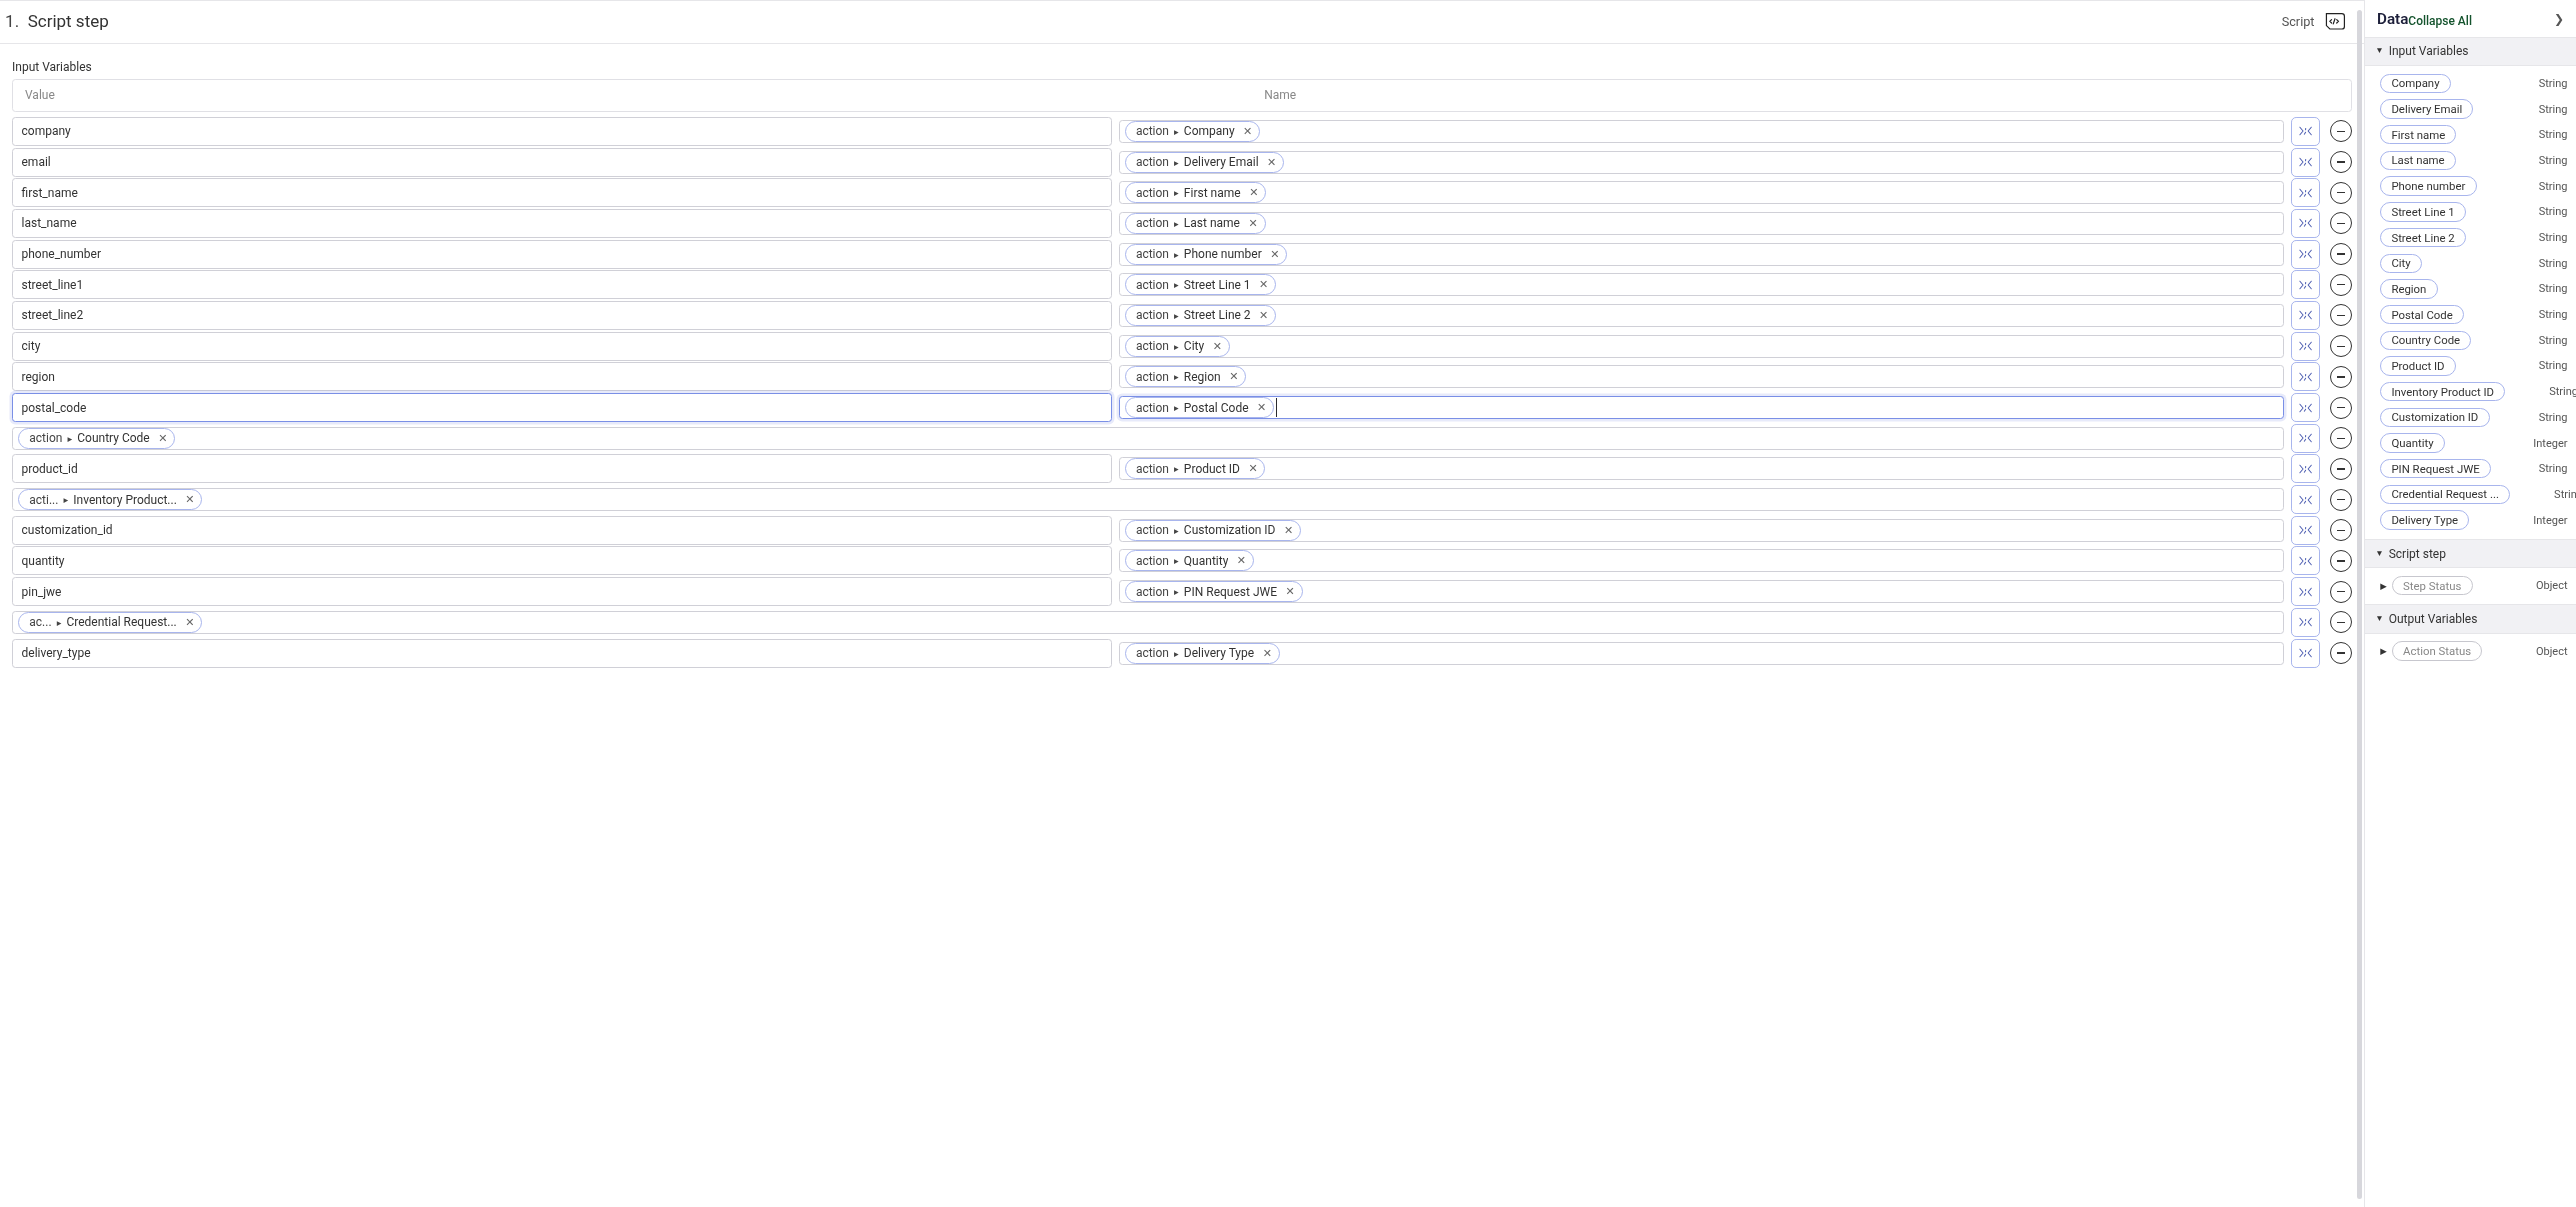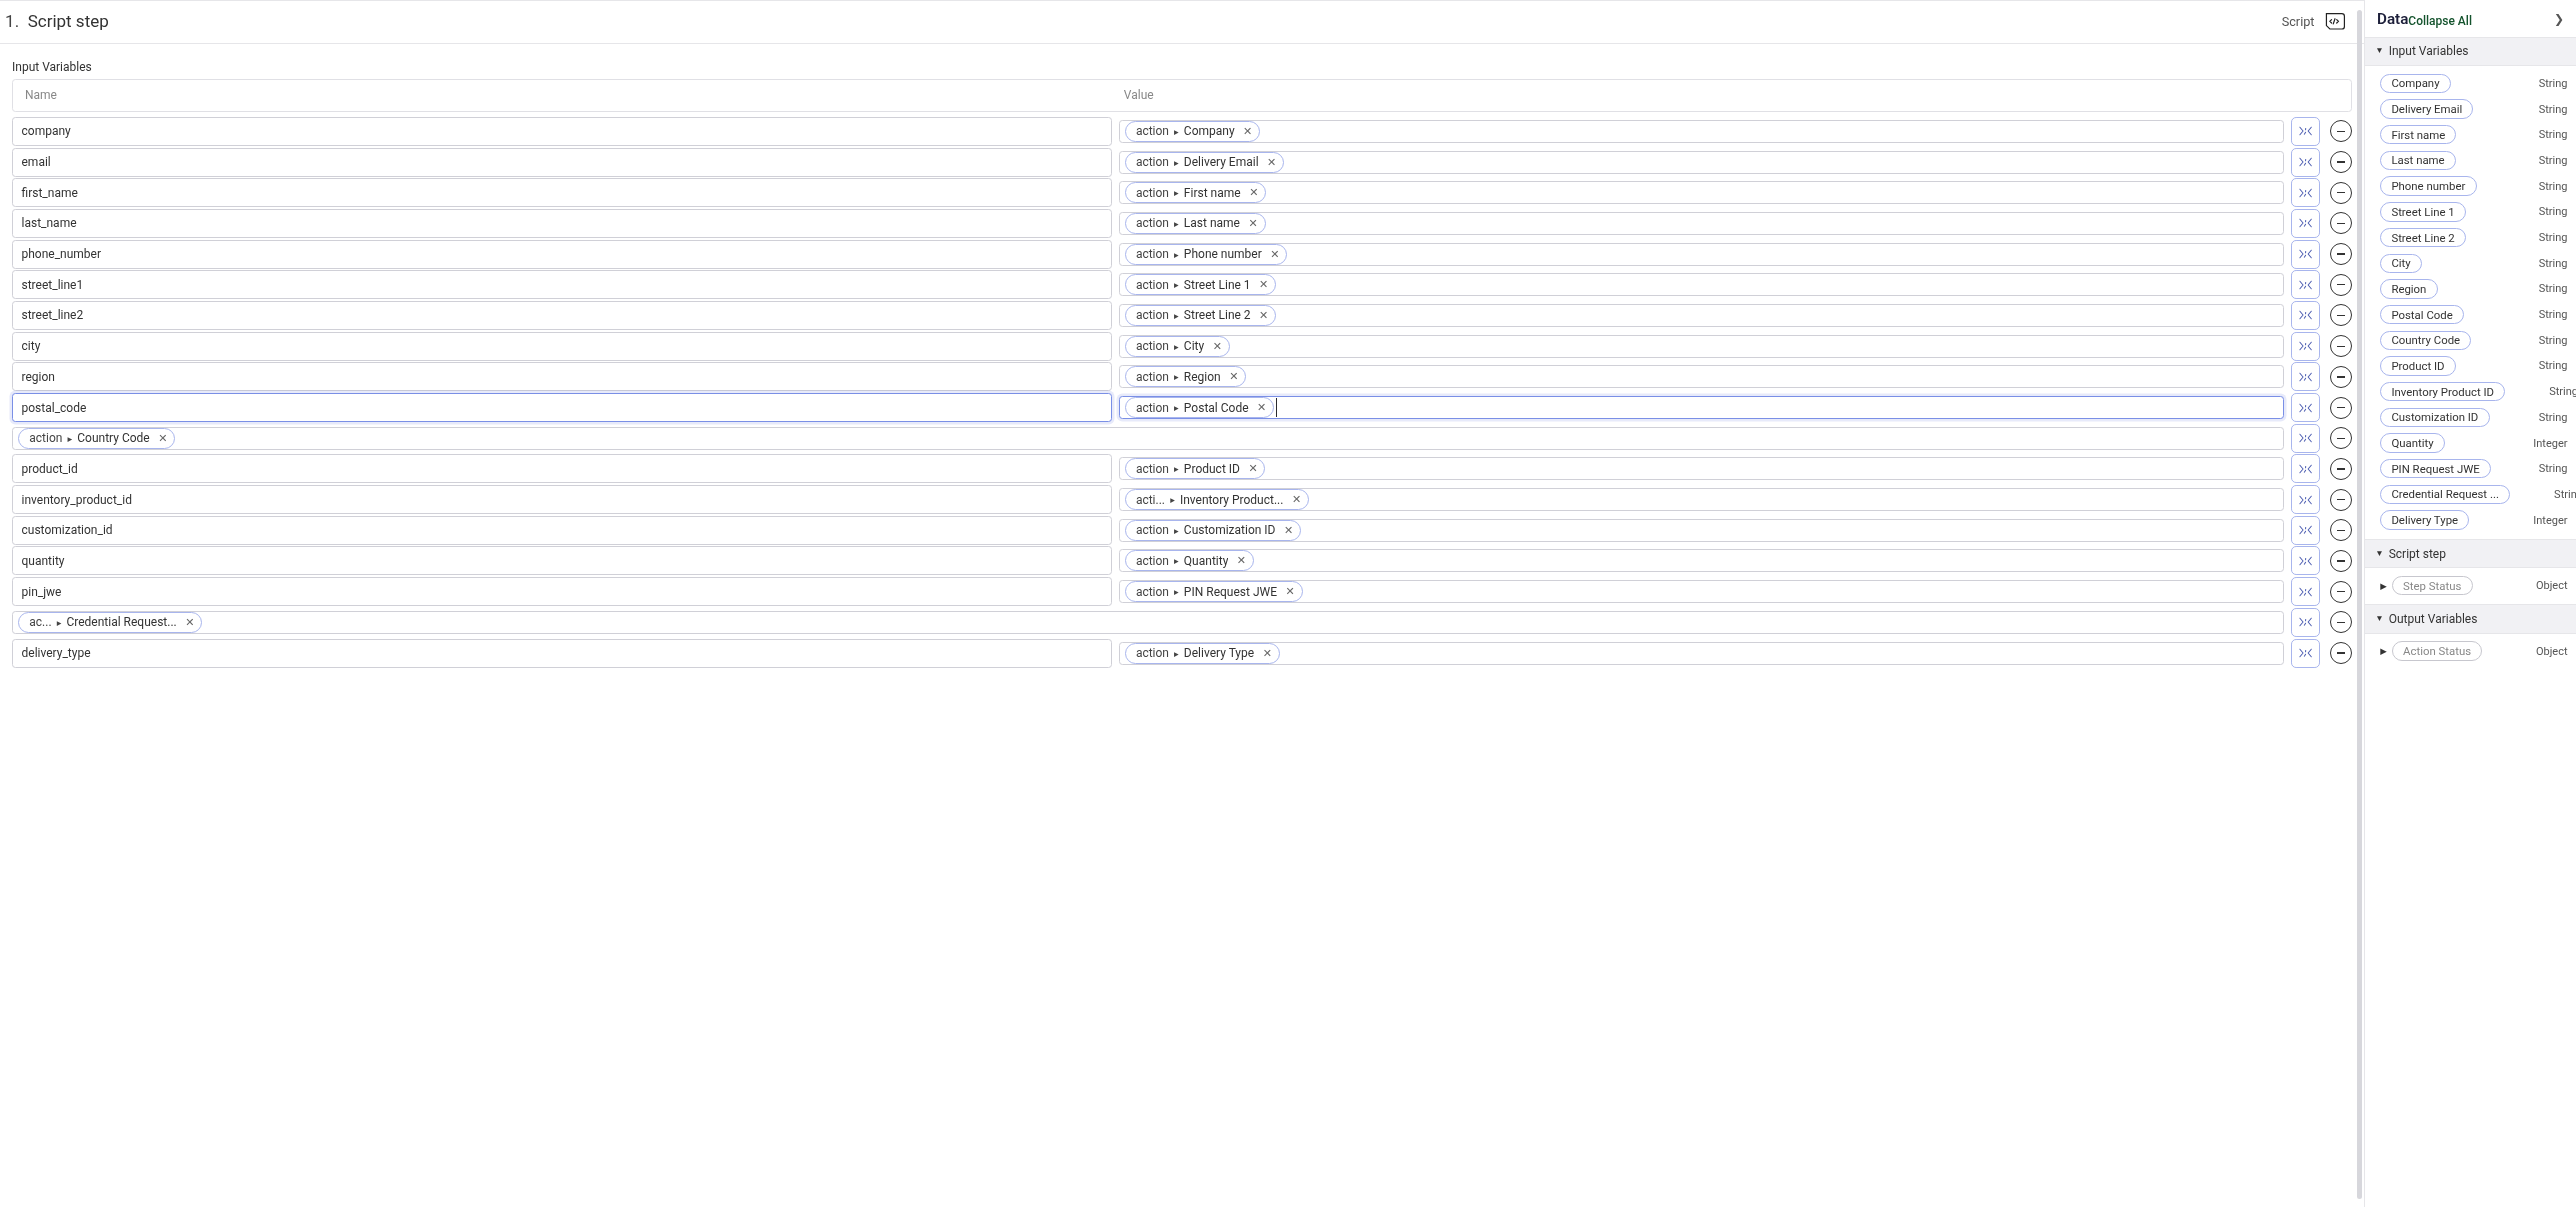--- a/index.html
+++ b/index.html
@@ -187,22 +187,22 @@
             <path d="M16 10 L18 12 L16 14" stroke-linecap="round"></path>
             <path d="M14 9 L12 15" stroke-linecap="round"></path>
           </svg>
         </span>
       </div>
     </div>
 
     <div class="content">
       <div class="section-label">Input Variables</div>
       <div class="row-header">
+        <div class="hcell value">Value</div>
         <div class="hcell name">Name</div>
-        <div class="hcell value">Value</div>
       </div>
       <div id="rows">
           <div class="row">
             <div class="name-cell">company</div>
             <div class="value-cell">
               <span class="pill">
                 <span class="pre">action</span>
                 <span class="sep">▸</span>
                 <span class="post">Company</span>
                 <span class="x">✕</span>
@@ -456,21 +456,20 @@
                 <path d="M21 3 L16 9 L21 15"></path>
                 <path d="M10 14 L12 11"></path>
                 <path d="M12 7 L12 5"></path>
               </svg>
             </div>
             <div class="minus-btn">
               <div class="bar"></div>
             </div>
           </div>
           <div class="row">
-            <div class="name-cell">inventory_product_id</div>
             <div class="value-cell">
               <span class="pill">
                 <span class="pre">acti...</span>
                 <span class="sep">▸</span>
                 <span class="post">Inventory Product...</span>
                 <span class="x">✕</span>
               </span>
             </div>
             <div class="fx-btn">
               <svg viewBox="0 0 24 18" fill="none" stroke="#4a5bb0" stroke-width="1.6" stroke-linecap="round" stroke-linejoin="round">

